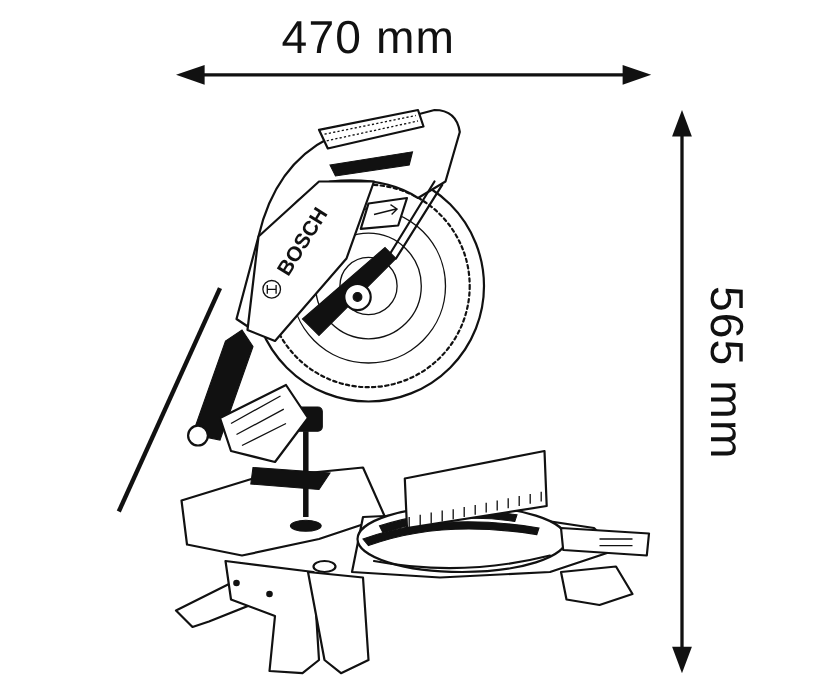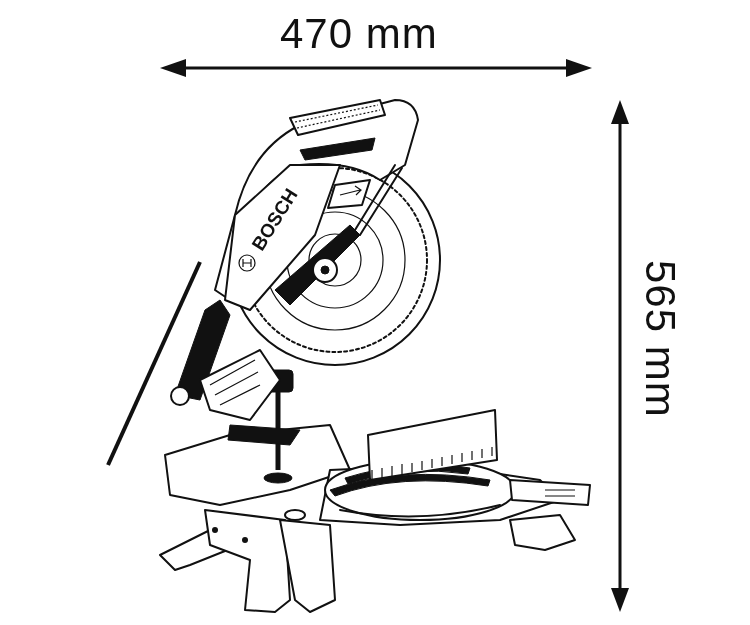--- a/index.html
+++ b/index.html
@@ -1,19 +1,19 @@
 <!DOCTYPE html>
 <html><head>
 <meta charset="utf-8">
 <style>
   html, body { margin: 0; padding: 0; background: #ffffff; }
   body { width: 750px; height: 625px; position: relative; overflow: hidden;
          font-family: "Liberation Sans", sans-serif; color: #111; }
   .dim-label { position: absolute; font-size: 42px; color: #111; letter-spacing: 1px; white-space: nowrap; }
-  #width-label { left: 280px; top: 10px; }
+  #width-label { left: 256px; top: 10px; }
   #height-label { left: 640px; top: 260px; transform-origin: left top; transform: rotate(90deg) translate(0, -44px); }
   svg { position: absolute; left: 0; top: 0; }
   .stroke { fill: none; stroke: #111; stroke-width: 2; stroke-linejoin: round; stroke-linecap: round; }
   .thin { fill: none; stroke: #111; stroke-width: 1.2; }
   .white { fill: #fff; stroke: #111; stroke-width: 2; stroke-linejoin: round; }
   .black { fill: #111; stroke: #111; stroke-width: 1; }
   .brand { font-family: "Liberation Sans", sans-serif; font-weight: bold; font-size: 19px; fill: #111; }
 </style>
 </head>
 <body>

